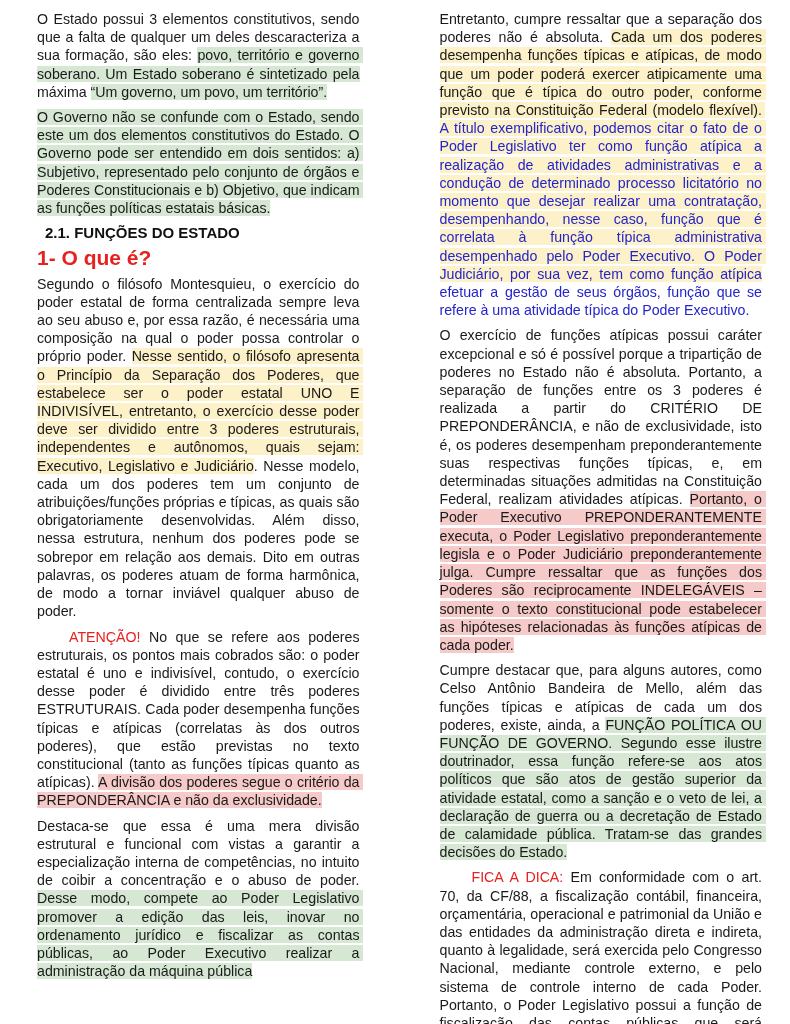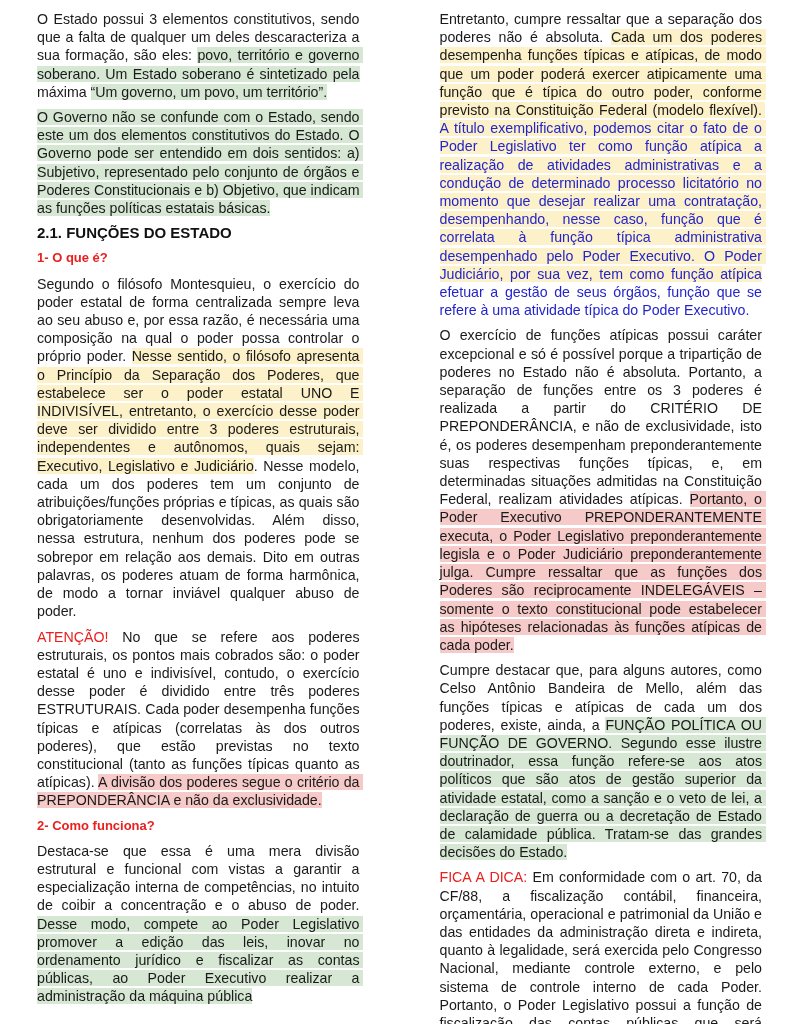--- a/index.html
+++ b/index.html
@@ -28,49 +28,48 @@
     flex:1 1 0;
     min-width:0;
   }
   p.para{
     text-align:justify;
     margin:0 0 7px 0;
   }
   .heading{
     font-weight:700;
     font-size:15px;
-    margin:3px 0 7px 0;
+    margin:3px 0 7px 8px;
     color:#111;
   }
   .subheading{
     font-weight:700;
-    font-size:13px;
+    font-size:21px;
     margin:3px 0 7px 0;
     color:var(--txt-red);
   }
   span.seg{white-space:pre-wrap;}
   .bold{font-weight:400;}
-  .c-red{color:var(--txt-red);}
+  .c-red{color:var(--txt-red);margin-left:32px;}
   .c-blue{color:var(--txt-blue);}
   .hl-green{background:var(--hl-green);}
   .hl-yellow{background:var(--hl-yellow);}
   .hl-pink{background:var(--hl-pink);}
 </style>
 </head>
 <body>
 
 <div class="page">
   <div class="column">
       <p class="para"><span class="seg">O Estado possui 3 elementos constitutivos, sendo que a falta de qualquer um deles descaracteriza a sua formação, são eles: </span><span class="seg bold hl-green">povo, território e governo soberano</span><span class="seg hl-green">. Um Estado soberano é sintetizado pela</span><span class="seg"> máxima </span><span class="seg bold hl-green">“Um governo, um povo, um território”.</span></p>
       <p class="para"><span class="seg hl-green">O Governo não se confunde com o Estado, sendo este um dos elementos constitutivos do Estado. O Governo pode ser entendido em dois sentidos: </span><span class="seg bold hl-green">a) Subjetivo</span><span class="seg hl-green">, representado pelo conjunto de órgãos e Poderes Constitucionais e </span><span class="seg bold hl-green">b) Objetivo</span><span class="seg hl-green">, que indicam as funções políticas estatais básicas.</span></p>
       <div class="heading">2.1. FUNÇÕES DO ESTADO</div>
       <div class="subheading">1- O que é?</div>
       <p class="para"><span class="seg">Segundo o filósofo Montesquieu, o exercício do poder estatal de forma centralizada sempre leva ao seu abuso e, por essa razão, é necessária uma composição </span><span class="seg bold">na qual o poder possa controlar o próprio poder.</span><span class="seg"> </span><span class="seg hl-yellow">Nesse sentido, o filósofo apresenta o </span><span class="seg bold hl-yellow">Princípio da Separação dos Poderes</span><span class="seg hl-yellow">, que estabelece ser o poder estatal </span><span class="seg bold hl-yellow">UNO E INDIVISÍVEL</span><span class="seg hl-yellow">, entretanto, o exercício desse poder deve ser dividido entre </span><span class="seg bold hl-yellow">3 poderes estruturais, independentes e autônomos,</span><span class="seg hl-yellow"> quais sejam: </span><span class="seg bold hl-yellow">Executivo, Legislativo e Judiciário</span><span class="seg">. Nesse modelo, cada um dos poderes tem um conjunto de atribuições/funções próprias e típicas, as quais são obrigatoriamente desenvolvidas. Além disso, nessa estrutura, nenhum dos poderes pode se sobrepor em relação aos demais. Dito em outras palavras, os poderes atuam de forma </span><span class="seg bold">harmônica</span><span class="seg">, de modo a tornar </span><span class="seg bold">inviável qualquer abuso de poder.</span></p>
       <p class="para"><span class="seg bold c-red">ATENÇÃO!</span><span class="seg"> No que se refere aos poderes estruturais, os pontos mais cobrados são: </span><span class="seg bold">o poder estatal é uno e indivisível</span><span class="seg">, contudo, o exercício desse poder é dividido entre </span><span class="seg bold">três poderes ESTRUTURAIS</span><span class="seg">. Cada poder desempenha funções típicas e atípicas (correlatas às dos outros poderes), </span><span class="seg bold">que estão previstas no texto constitucional (tanto as funções típicas quanto as atípicas)</span><span class="seg">. </span><span class="seg hl-pink">A divisão dos poderes segue o critério da </span><span class="seg bold hl-pink">PREPONDERÂNCIA e não da exclusividade.</span></p>
-      <div class="subheading">2- Como funciona?</div>
       <p class="para"><span class="seg">Destaca-se que essa é uma mera divisão estrutural e funcional com vistas a garantir a especialização interna de competências, no intuito de coibir a concentração e o abuso de poder. </span><span class="seg hl-green">Desse modo, compete ao </span><span class="seg bold hl-green">Poder Legislativo promover a edição das leis</span><span class="seg hl-green">, inovar no ordenamento jurídico e fiscalizar as contas públicas, ao </span><span class="seg bold hl-green">Poder Executivo realizar a administração da máquina pública</span></p>
     </div>
   <div class="column">
       <p class="para"><span class="seg">Entretanto, cumpre ressaltar que a separação dos poderes </span><span class="seg bold">não é absoluta</span><span class="seg">. </span><span class="seg hl-yellow">Cada um dos poderes desempenha funções </span><span class="seg bold hl-yellow">típicas e atípicas</span><span class="seg hl-yellow">, de modo que um poder poderá exercer atipicamente uma função que é típica do outro poder, conforme previsto na Constituição Federal (modelo flexível). </span><span class="seg bold c-blue hl-yellow">A título exemplificativo, podemos citar o fato de o Poder Legislativo ter como função atípica a realização de atividades administrativas e a condução de determinado processo licitatório no momento que desejar realizar uma contratação, desempenhando, nesse caso, função que é correlata à função típica administrativa desempenhado pelo Poder Executivo. O Poder Judiciário, por sua vez, tem como função atípica</span><span class="seg"> </span><span class="seg bold c-blue">efetuar a gestão de seus órgãos, função que se refere à uma atividade típica do Poder Executivo.</span></p>
       <p class="para"><span class="seg">O exercício de funções atípicas possui caráter excepcional e só é possível porque a </span><span class="seg bold">tripartição de poderes no Estado não é absoluta</span><span class="seg">. Portanto, a separação de funções entre os 3 poderes é realizada a partir do </span><span class="seg bold">CRITÉRIO DE PREPONDERÂNCIA</span><span class="seg">, e não de exclusividade, isto é, os poderes desempenham preponderantemente suas respectivas funções típicas, e, em determinadas situações admitidas na Constituição Federal, realizam atividades atípicas. </span><span class="seg hl-pink">Portanto, o Poder Executivo </span><span class="seg bold hl-pink">PREPONDERANTEMENTE</span><span class="seg hl-pink"> executa, o Poder Legislativo preponderantemente legisla e o Poder Judiciário preponderantemente julga. Cumpre ressaltar que as funções dos Poderes </span><span class="seg bold hl-pink">são reciprocamente INDELEGÁVEIS</span><span class="seg hl-pink"> – somente o texto constitucional pode estabelecer as hipóteses relacionadas às funções atípicas de cada poder.</span></p>
       <p class="para"><span class="seg">Cumpre destacar que, para alguns autores, como Celso Antônio Bandeira de Mello, além das funções típicas e atípicas de cada um dos poderes, existe, ainda, a </span><span class="seg bold hl-green">FUNÇÃO POLÍTICA OU FUNÇÃO DE GOVERNO.</span><span class="seg hl-green"> Segundo esse ilustre doutrinador, essa função refere-se aos atos políticos que são atos de </span><span class="seg bold hl-green">gestão superior da atividade estatal</span><span class="seg hl-green">, como a sanção e o veto de lei, a declaração de guerra ou a decretação de Estado de calamidade pública. Tratam-se das grandes decisões do Estado.</span></p>
       <p class="para"><span class="seg bold c-red">FICA A DICA:</span><span class="seg"> Em conformidade com o art. 70, da CF/88, a fiscalização contábil, financeira, orçamentária, operacional e patrimonial da União e das entidades da administração direta e indireta, quanto à legalidade, será exercida pelo Congresso Nacional, mediante controle externo, e pelo sistema de controle interno de cada Poder. Portanto, o Poder Legislativo possui a função de fiscalização das contas públicas que será desempenhada com auxílio do Tribunal de Contas.</span></p>
       <p class="para"><span class="seg">O Tribunal de Contas é um tribunal administrativo, que julga as contas de administradores públicos e demais responsáveis pelo dinheiro, bens e valores públicos federais, bem como as contas de qualquer pessoa que der causa a perda, extravio ou outra irregularidade de</span></p>
     </div>
 </div>

